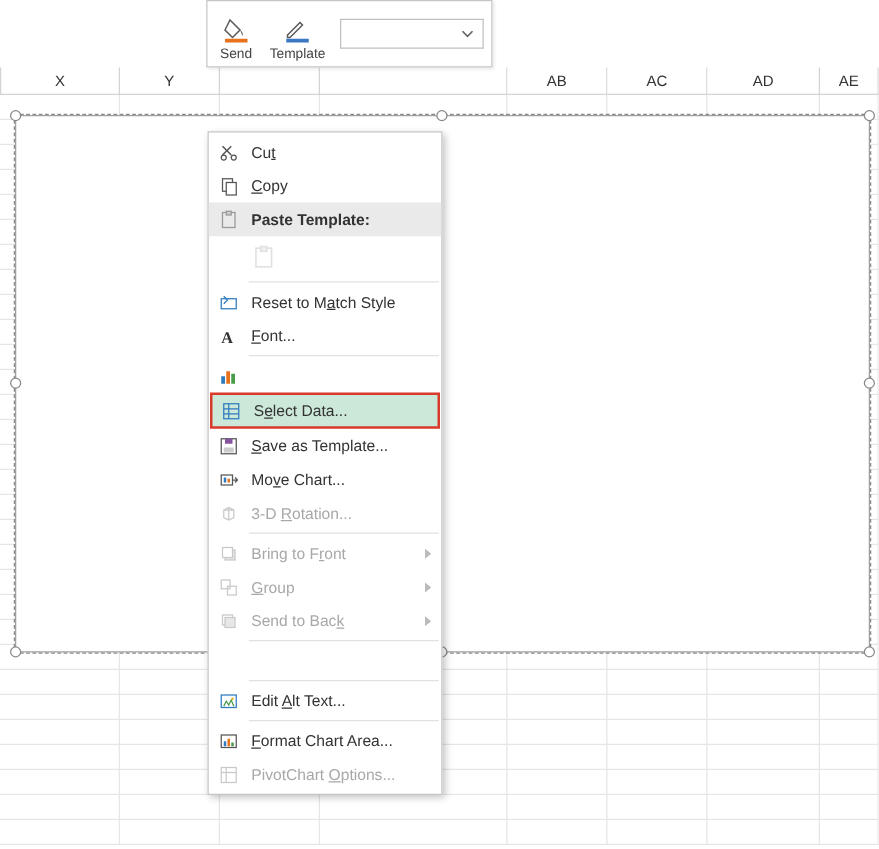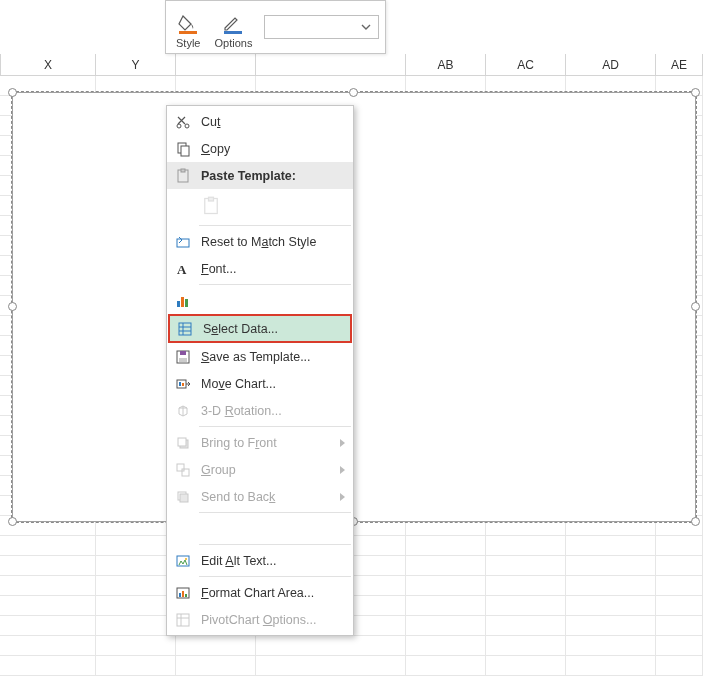--- a/index.html
+++ b/index.html
@@ -504,28 +504,28 @@
   <div class="handle h-br"></div>
 </div>
 
 <div class="mini-toolbar">
   <div class="tb-btn">
     <svg width="22" height="22" viewBox="0 0 22 22">
       <path d="M6 3 L14 11 L8 17 L2 11 Z" fill="none" stroke="#5a5a5a" stroke-width="1.2"></path>
       <path d="M14 11 Q17 13 16 16 Q15 13 14 11" fill="#5a5a5a"></path>
       <rect x="2" y="18" width="18" height="3" fill="#e8711c"></rect>
     </svg>
-    <span>Style</span>
+    <span>Send</span>
   </div>
   <div class="tb-btn">
     <svg width="22" height="22" viewBox="0 0 22 22">
       <path d="M3 15 L13 5 L15 7 L5 17 L3 17 Z" fill="none" stroke="#5a5a5a" stroke-width="1.2"></path>
       <rect x="2" y="18" width="18" height="3" fill="#3b78c4"></rect>
     </svg>
-    <span>Options</span>
+    <span>Template</span>
   </div>
   <div class="tb-select">
     <span></span>
     <svg width="12" height="12" viewBox="0 0 12 12">
         <path d="M2 4 L6 8 L10 4" fill="none" stroke="#666" stroke-width="1.4"></path>
       </svg>
   </div>
 </div>
 
 <div class="context-menu">

